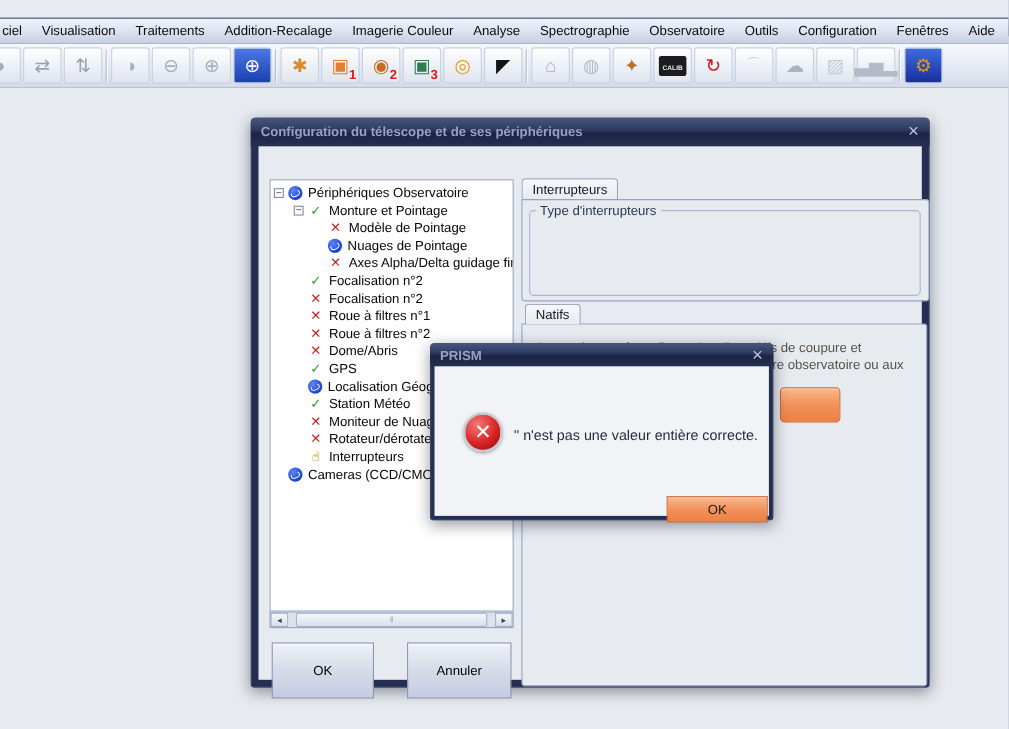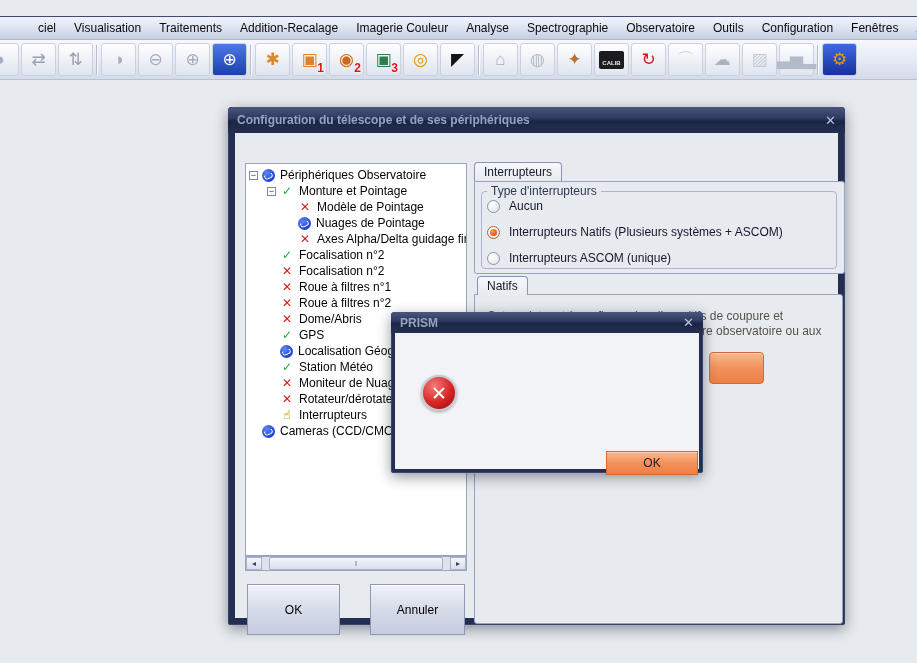--- a/index.html
+++ b/index.html
@@ -5,21 +5,21 @@
   html,body{margin:0;padding:0;background:#cfd4dd;}
   .app{position:relative;width:917px;height:663px;overflow:hidden;
        background:#e7eaee;font-family:"Liberation Sans","DejaVu Sans",sans-serif;font-size:12px;color:#000;}
 
   
   .titlebar{position:absolute;left:0;top:16px;width:917px;height:17px;
     background:linear-gradient(180deg,#3f4c75 0%,#2b3659 40%,#192241 55%,#232d50 100%);
     color:#949dba;font-weight:bold;display:flex;align-items:center;padding-left:3px;box-sizing:border-box;}
   .menubar{position:absolute;left:0;top:17px;width:917px;height:23px;
     background:linear-gradient(180deg,#f0f3fa 0%,#dde4f1 50%,#c6cfe2 100%);
-    border-bottom:1px solid #aeb7ca;display:flex;align-items:center;box-sizing:border-box;padding-left:36px;}
+    border-bottom:1px solid #aeb7ca;display:flex;align-items:center;box-sizing:border-box;}
   .menu-item{padding:3px 9px;color:#0a0a0a;white-space:nowrap;}
   .menu-item:first-child{padding-left:2px;}
   .toolbar{position:absolute;left:0;top:40px;width:917px;height:40px;
     background:linear-gradient(180deg,#f6f8fc 0%,#e4e9f3 55%,#d4dbe9 100%);
     border-bottom:1px solid #b9c2d4;display:flex;align-items:center;padding-left:0;box-sizing:border-box;}
   .tbtn{width:35px;height:33px;margin:0 1px;border:1px solid #c9d1e0;border-radius:3px;flex:0 0 auto;
     background:linear-gradient(180deg,#ffffff 0%,#eef1f7 50%,#dfe5ef 100%);
     display:flex;align-items:center;justify-content:center;position:relative;font-size:17px;box-sizing:border-box;}
   .tbtn:first-child{margin-left:-16px;}
   .tbtn .glyph{line-height:1;}
@@ -314,49 +314,36 @@
         <span class="harrow">▸</span>
       </div>
 
       <div class="btn btn-ok">OK</div>
       <div class="btn btn-cancel">Annuler</div>
 
       <div class="tab tab-switches">Interrupteurs</div>
       <div class="page page-switches">
         <span class="group-label">Type d'interrupteurs</span>
         <div class="groupbox"></div>
-        <div class="radios">
-            <div class="radio-row">
-              <span class="radio"></span>
-              <span class="radio-label">Aucun</span>
-            </div>
-            <div class="radio-row">
-              <span class="radio sel"></span>
-              <span class="radio-label">Interrupteurs Natifs (Plusieurs systèmes + ASCOM)</span>
-            </div>
-            <div class="radio-row">
-              <span class="radio"></span>
-              <span class="radio-label">Interrupteurs ASCOM (unique)</span>
-            </div>
-          </div>
       </div>
 
       <div class="tab tab-natifs">Natifs</div>
       <div class="page page-natifs">
         <div class="info-text">Cet onglet sert à configurer les dispositifs de coupure et d'établissement de courant servant à votre observatoire ou aux périphériques.</div>
       </div>
 
       <div class="btn btn-orange small-orange"></div>
     </div>
   </div>
 
   <div class="dialog err">
     <div class="dlg-title">
       <span>PRISM</span>
       <span class="dlg-close">✕</span>
     </div>
     <div class="err-body">
       <div class="err-icon">✕</div>
+      <div class="err-msg">'' n'est pas une valeur entière correcte.</div>
       <div class="btn btn-orange err-ok">OK</div>
     </div>
   </div>
 
 </div>
 
 </body></html>

